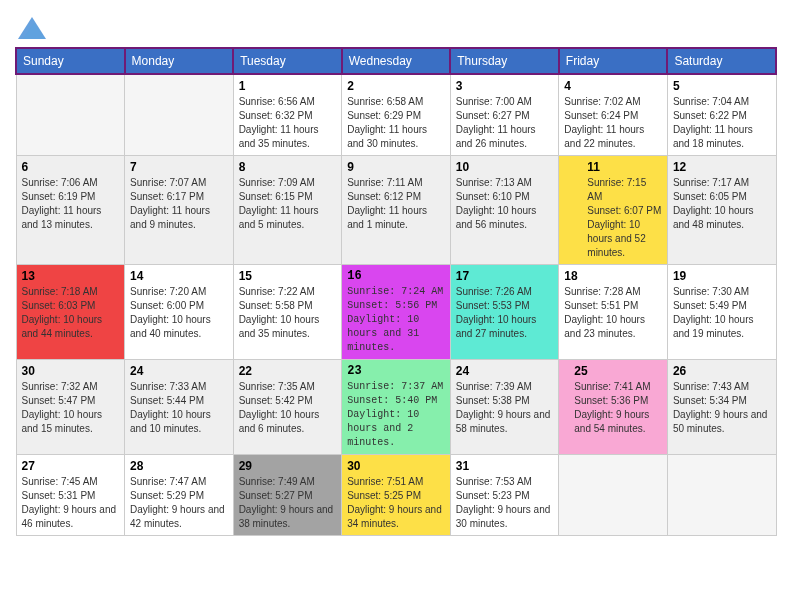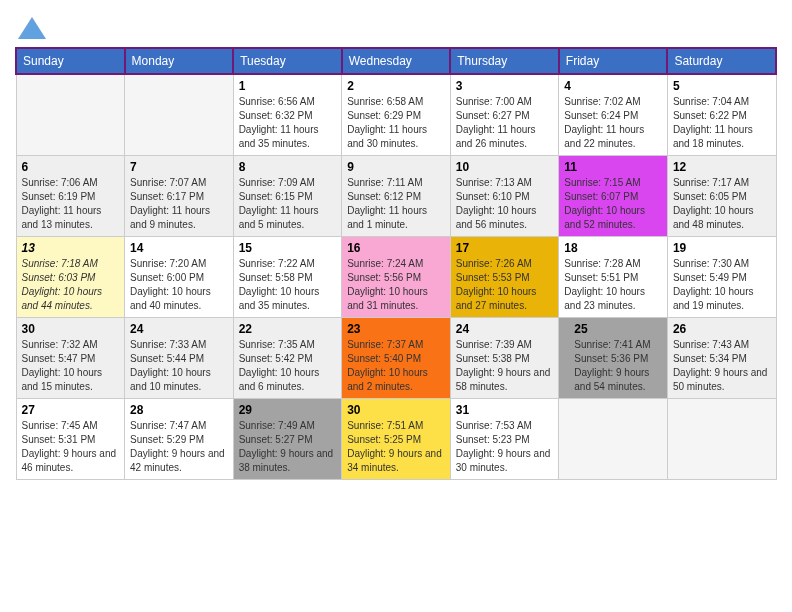--- a/index.html
+++ b/index.html
@@ -179,47 +179,47 @@
             <div class="day-info">Sunrise: 7:09 AM<br>Sunset: 6:15 PM<br>Daylight: 11 hours and 5 minutes.</div>
           </td>
           <td style="background: rgb(239, 239, 239);">
             <span class="day-num">9</span>
             <div class="day-info">Sunrise: 7:11 AM<br>Sunset: 6:12 PM<br>Daylight: 11 hours and 1 minute.</div>
           </td>
           <td style="background: rgb(239, 239, 239);">
             <span class="day-num">10</span>
             <div class="day-info">Sunrise: 7:13 AM<br>Sunset: 6:10 PM<br>Daylight: 10 hours and 56 minutes.</div>
           </td>
-          <td style="background: #d946ef;">
+          <td style="background: #fde047; padding-left: 28px;">
             <span class="day-num">11</span>
             <div class="day-info">Sunrise: 7:15 AM<br>Sunset: 6:07 PM<br>Daylight: 10 hours and 52 minutes.</div>
           </td>
           <td style="background: rgb(239, 239, 239);">
             <span class="day-num">12</span>
             <div class="day-info">Sunrise: 7:17 AM<br>Sunset: 6:05 PM<br>Daylight: 10 hours and 48 minutes.</div>
           </td>
         </tr>
         <tr>
-          <td style="background: #fef9c3; font-style: italic;">
+          <td style="background: #ef4444;">
             <span class="day-num">13</span>
             <div class="day-info">Sunrise: 7:18 AM<br>Sunset: 6:03 PM<br>Daylight: 10 hours and 44 minutes.</div>
           </td>
           <td style="background: rgb(255, 255, 255);">
             <span class="day-num">14</span>
             <div class="day-info">Sunrise: 7:20 AM<br>Sunset: 6:00 PM<br>Daylight: 10 hours and 40 minutes.</div>
           </td>
           <td style="background: rgb(255, 255, 255);">
             <span class="day-num">15</span>
             <div class="day-info">Sunrise: 7:22 AM<br>Sunset: 5:58 PM<br>Daylight: 10 hours and 35 minutes.</div>
           </td>
-          <td style="background: #f9a8d4;">
+          <td style="background: #d946ef; font-family: Liberation Mono, monospace;">
             <span class="day-num">16</span>
             <div class="day-info">Sunrise: 7:24 AM<br>Sunset: 5:56 PM<br>Daylight: 10 hours and 31 minutes.</div>
           </td>
-          <td style="background: #eab308;">
+          <td style="background: #5eead4;">
             <span class="day-num">17</span>
             <div class="day-info">Sunrise: 7:26 AM<br>Sunset: 5:53 PM<br>Daylight: 10 hours and 27 minutes.</div>
           </td>
           <td style="background: rgb(255, 255, 255);">
             <span class="day-num">18</span>
             <div class="day-info">Sunrise: 7:28 AM<br>Sunset: 5:51 PM<br>Daylight: 10 hours and 23 minutes.</div>
           </td>
           <td style="background: rgb(255, 255, 255);">
             <span class="day-num">19</span>
             <div class="day-info">Sunrise: 7:30 AM<br>Sunset: 5:49 PM<br>Daylight: 10 hours and 19 minutes.</div>
@@ -231,29 +231,29 @@
             <div class="day-info">Sunrise: 7:32 AM<br>Sunset: 5:47 PM<br>Daylight: 10 hours and 15 minutes.</div>
           </td>
           <td style="background: rgb(239, 239, 239);">
             <span class="day-num">24</span>
             <div class="day-info">Sunrise: 7:33 AM<br>Sunset: 5:44 PM<br>Daylight: 10 hours and 10 minutes.</div>
           </td>
           <td style="background: rgb(239, 239, 239);">
             <span class="day-num">22</span>
             <div class="day-info">Sunrise: 7:35 AM<br>Sunset: 5:42 PM<br>Daylight: 10 hours and 6 minutes.</div>
           </td>
-          <td style="background: #f97316;">
+          <td style="background: #86efac; font-family: Liberation Mono, monospace;">
             <span class="day-num">23</span>
             <div class="day-info">Sunrise: 7:37 AM<br>Sunset: 5:40 PM<br>Daylight: 10 hours and 2 minutes.</div>
           </td>
           <td style="background: rgb(239, 239, 239);">
             <span class="day-num">24</span>
             <div class="day-info">Sunrise: 7:39 AM<br>Sunset: 5:38 PM<br>Daylight: 9 hours and 58 minutes.</div>
           </td>
-          <td style="background: #a3a3a3; padding-left: 15px;">
+          <td style="background: #f9a8d4; padding-left: 15px;">
             <span class="day-num">25</span>
             <div class="day-info">Sunrise: 7:41 AM<br>Sunset: 5:36 PM<br>Daylight: 9 hours and 54 minutes.</div>
           </td>
           <td style="background: rgb(239, 239, 239);">
             <span class="day-num">26</span>
             <div class="day-info">Sunrise: 7:43 AM<br>Sunset: 5:34 PM<br>Daylight: 9 hours and 50 minutes.</div>
           </td>
         </tr>
         <tr>
           <td style="background: rgb(255, 255, 255);">

